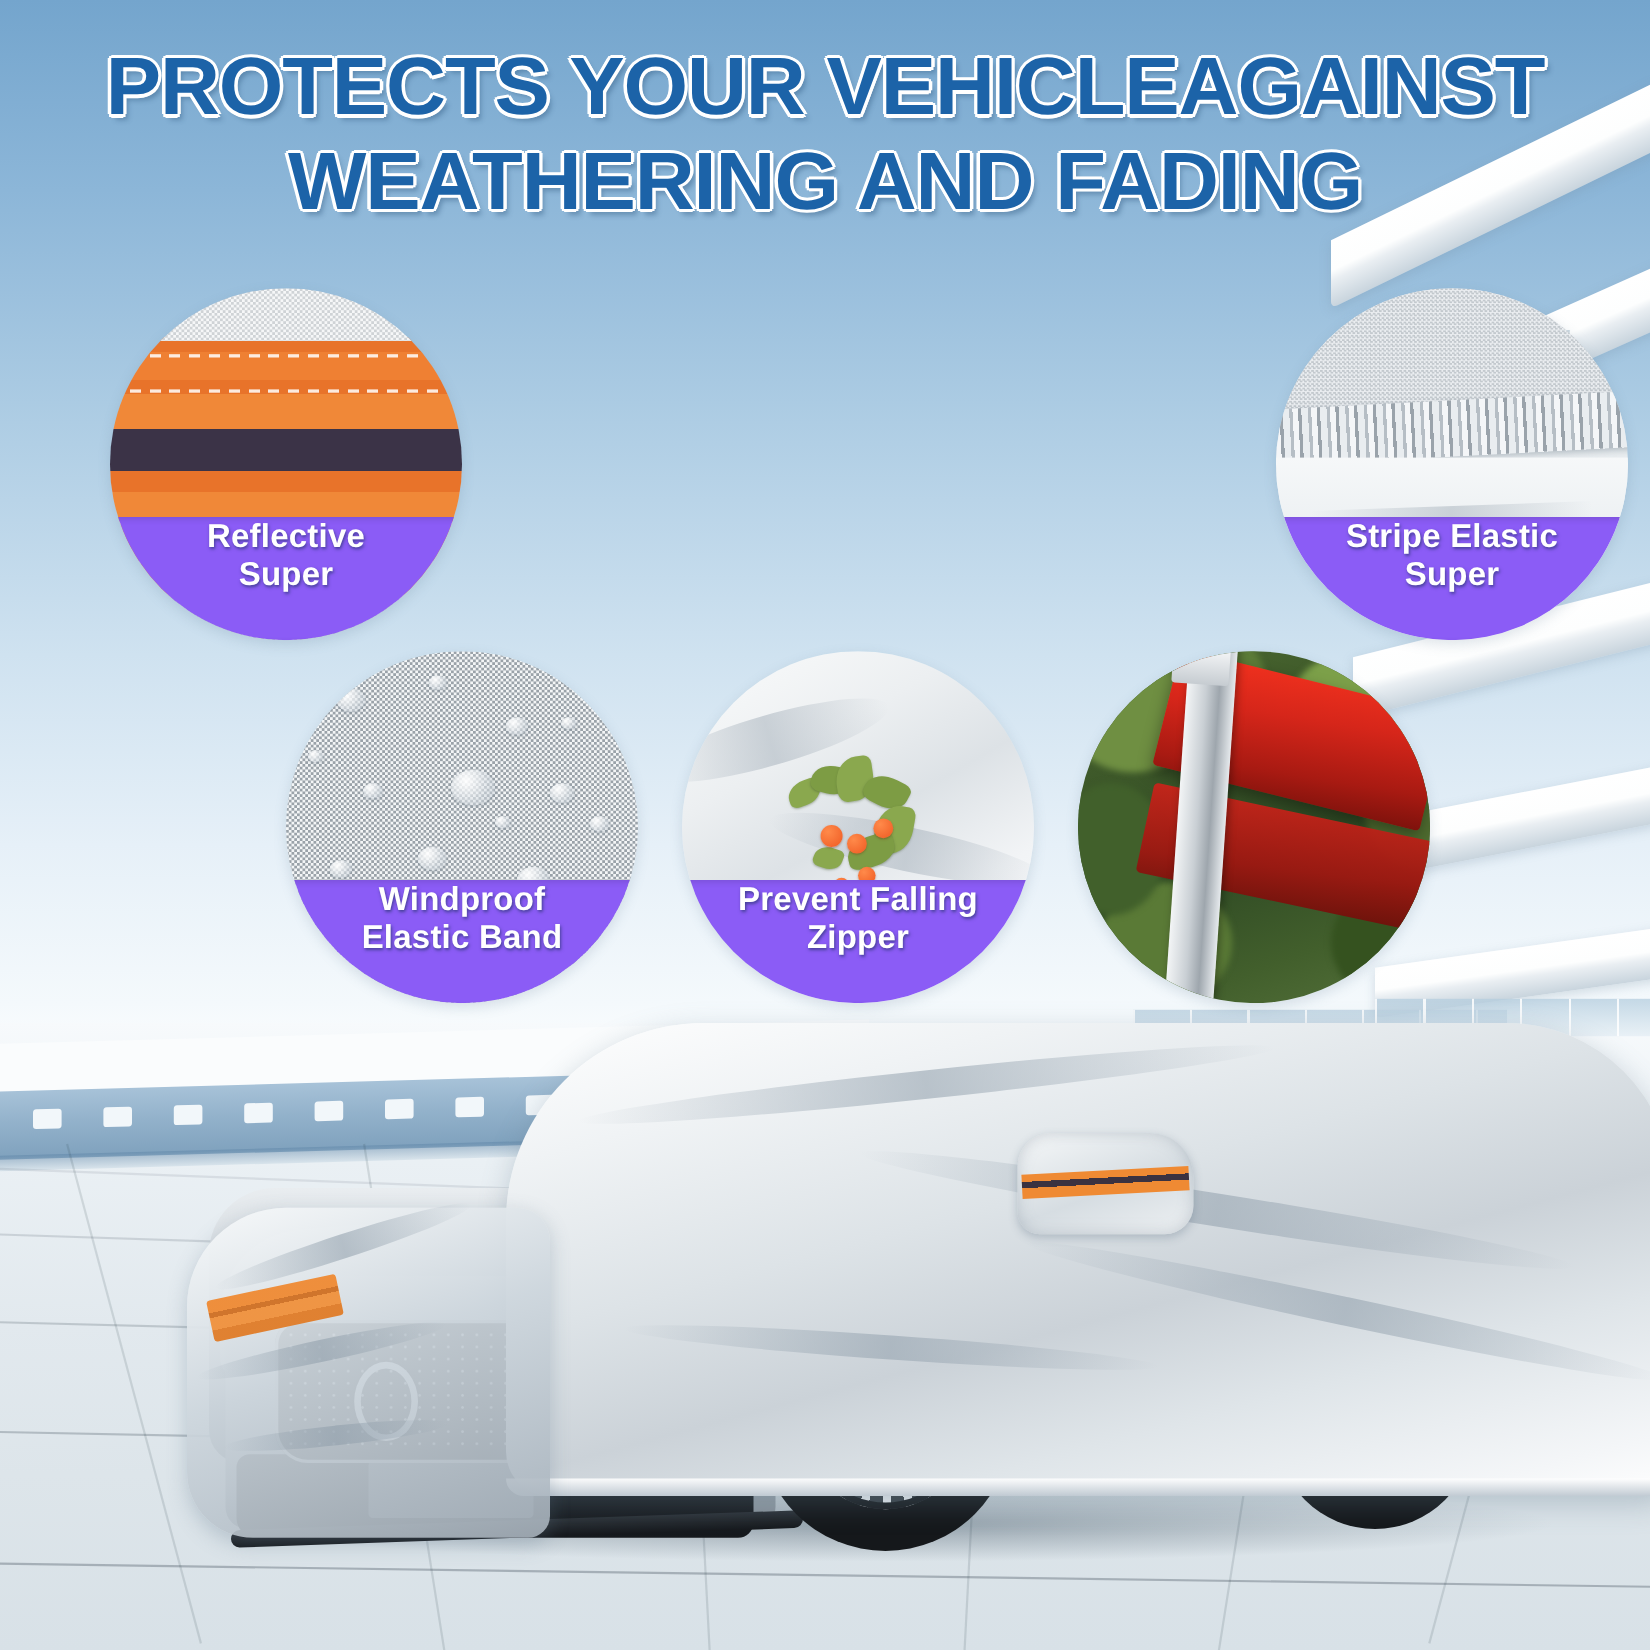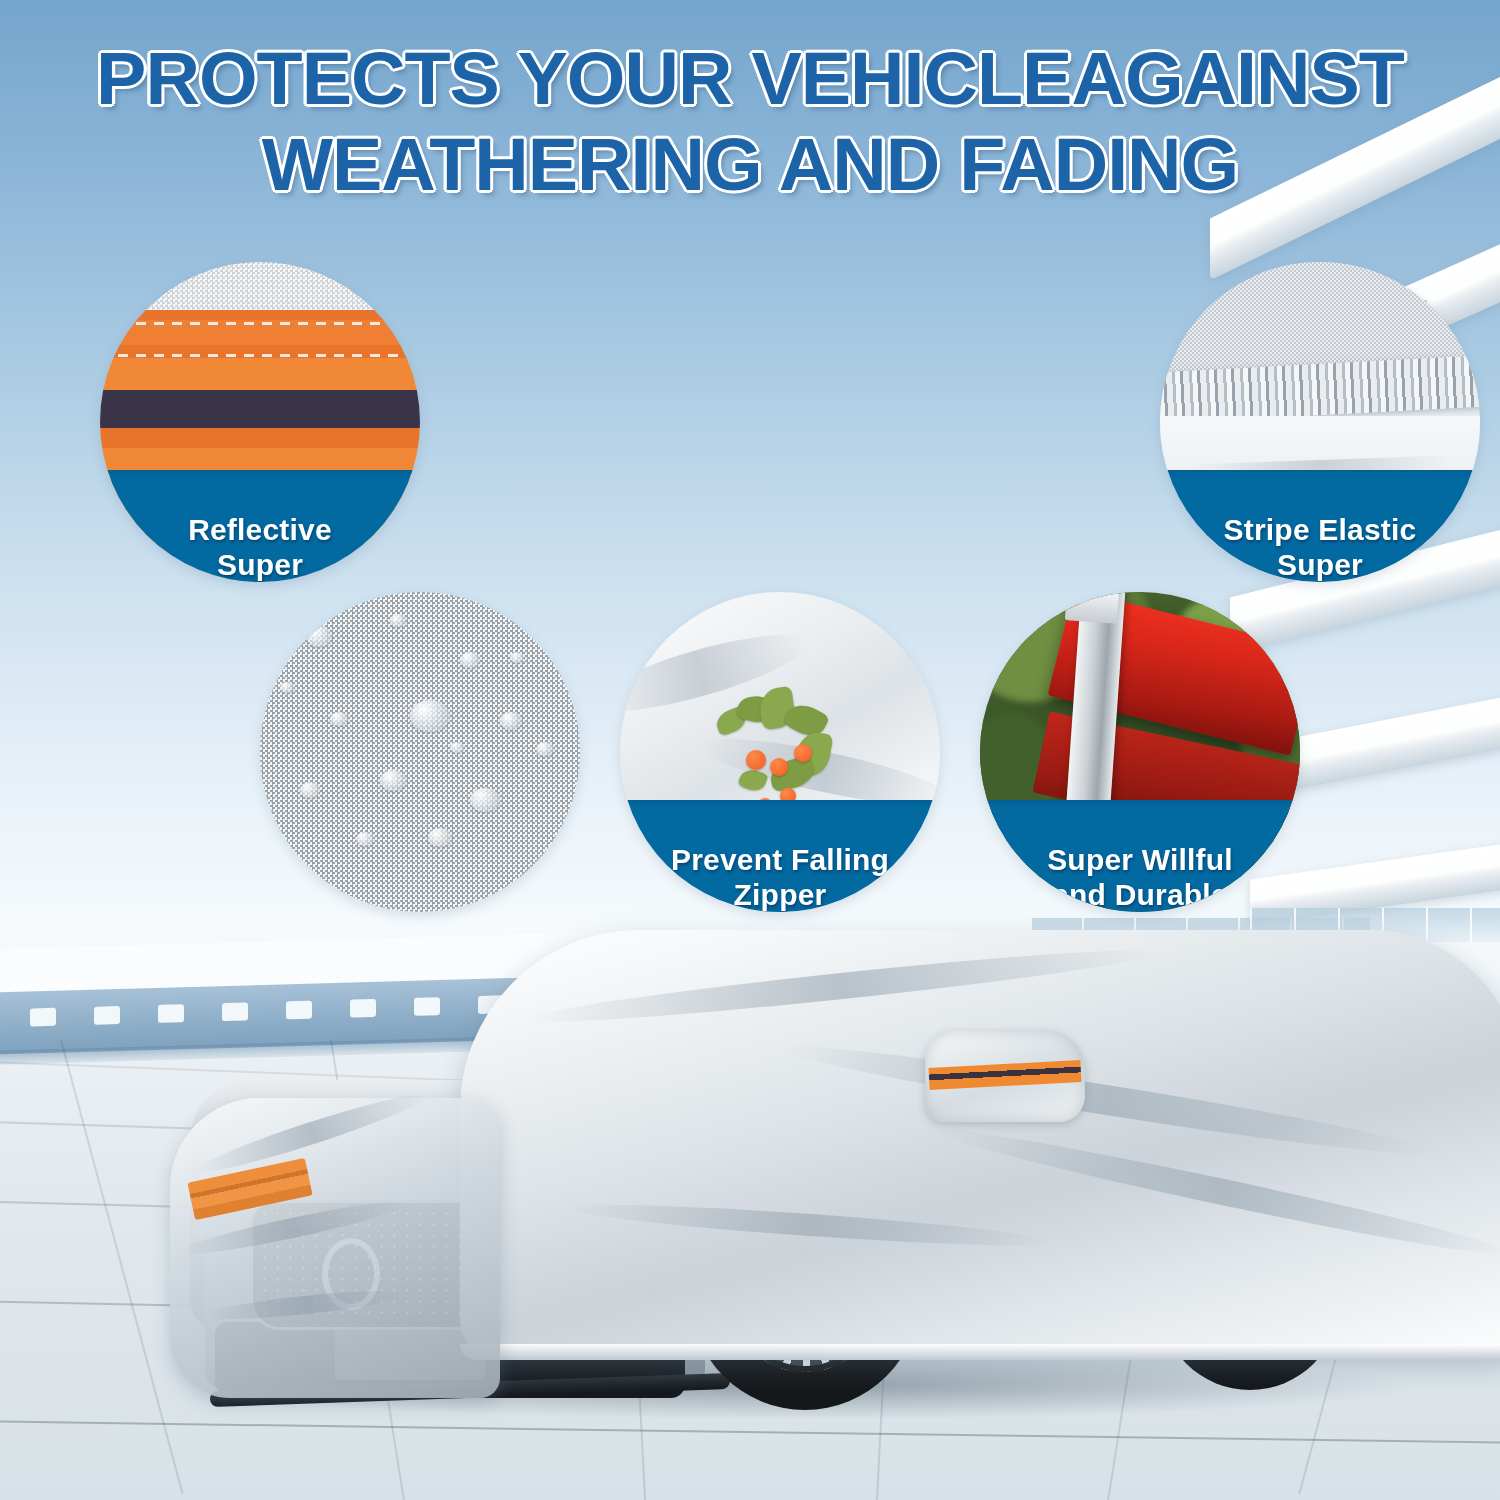--- a/index.html
+++ b/index.html
@@ -68,22 +68,22 @@
       4px 5px 5px rgba(30,70,110,.35);
   }
   .headline .ln{display:block;white-space:nowrap;}
 
   
   .feat{position:absolute;width:320px;height:320px;border-radius:50%;overflow:hidden;
         box-shadow:0 4px 12px rgba(90,120,145,.20);}
   .feat .art{position:absolute;inset:0;}
   .feat .band{
     position:absolute;left:0;right:0;bottom:0;height:112px;
-    background:#0369a1;
-    display:flex;align-items:flex-end;justify-content:center;
+    background:#8b5cf6;
+    display:flex;align-items:flex-start;justify-content:center;
     box-shadow:inset 0 2px 6px rgba(0,0,0,.12);
   }
   .feat .band span{
     display:block;text-align:center;color:#ffffff;font-weight:bold;
     font-size:30px;line-height:35px;letter-spacing:.2px;
     text-shadow:1px 2px 3px rgba(10,40,70,.55);
     padding:0 12px;
   }
 
   
@@ -397,20 +397,26 @@
         <div class="bead" style="left: 40px; top: 190px; width: 20px; height: 16px;"></div>
         <div class="bead" style="left: 120px; top: 178px; width: 26px; height: 20.8px;"></div>
         <div class="bead" style="left: 210px; top: 196px; width: 30px; height: 24px;"></div>
         <div class="bead" style="left: 96px; top: 240px; width: 18px; height: 14.4px;"></div>
         <div class="bead" style="left: 168px; top: 236px; width: 24px; height: 19.2px;"></div>
         <div class="bead" style="left: 250px; top: 60px; width: 14px; height: 11.2px;"></div>
         <div class="bead" style="left: 276px; top: 150px; width: 18px; height: 14.4px;"></div>
         <div class="bead" style="left: 20px; top: 90px; width: 14px; height: 11.2px;"></div>
         <div class="bead" style="left: 190px; top: 150px; width: 14px; height: 11.2px;"></div>
       </div>
+    <div class="band">
+      <span>
+        <em style="font-style:normal;display:block">Windproof</em>
+        <em style="font-style:normal;display:block">Elastic Band</em>
+      </span>
+    </div>
   </div>
 
   <div class="feat" style="left:620px;top:592px;">
     <div class="art art-leaves" id="leafart">
       <div class="wrinkle" style="left:-10%;top:18%;width:70%;height:46px;transform:rotate(-16deg);"></div>
       <div class="wrinkle" style="left:24%;top:50%;width:80%;height:40px;transform:rotate(12deg);"></div>
       <div class="wrinkle" style="left:-4%;top:68%;width:70%;height:34px;transform:rotate(-8deg);"></div>
     <div class="leaf" style="left: 96px; top: 118px; width: 30px; height: 22px; transform: rotate(-20deg);"></div>
         <div class="leaf d" style="left: 118px; top: 104px; width: 36px; height: 26px; transform: rotate(15deg);"></div>
         <div class="leaf" style="left: 140px; top: 96px; width: 34px; height: 40px; transform: rotate(-8deg);"></div>
@@ -439,26 +445,20 @@
         <div class="foliage" style="left: -20px; top: 120px; width: 100px; height: 120px; background: rgb(65, 96, 43);"></div>
         <div class="foliage" style="left: 260px; top: 80px; width: 110px; height: 120px; background: rgb(78, 107, 47);"></div>
         <div class="foliage" style="left: 190px; top: 0px; width: 130px; height: 110px; background: rgb(124, 160, 73);"></div>
         <div class="foliage" style="left: 60px; top: -20px; width: 110px; height: 90px; background: rgb(92, 124, 56);"></div>
         <div class="foliage" style="left: -10px; top: 10px; width: 120px; height: 100px; background: rgb(111, 143, 66);"></div>
       <div class="beam"></div>
       <div class="beam2"></div>
       <div class="strap"></div>
       <div class="strapcap"></div>
     </div>
-    <div class="band">
-      <span>
-        <em style="font-style:normal;display:block">Super Willful</em>
-        <em style="font-style:normal;display:block">and Durable</em>
-      </span>
-    </div>
   </div>
 
   <div class="carwrap">
     <div class="carshadow"></div>
 
     <div class="body"></div>
     <div class="glassside"></div>
     <div class="fender"></div>
     <div class="hood"></div>
     <div class="frontface"></div>

